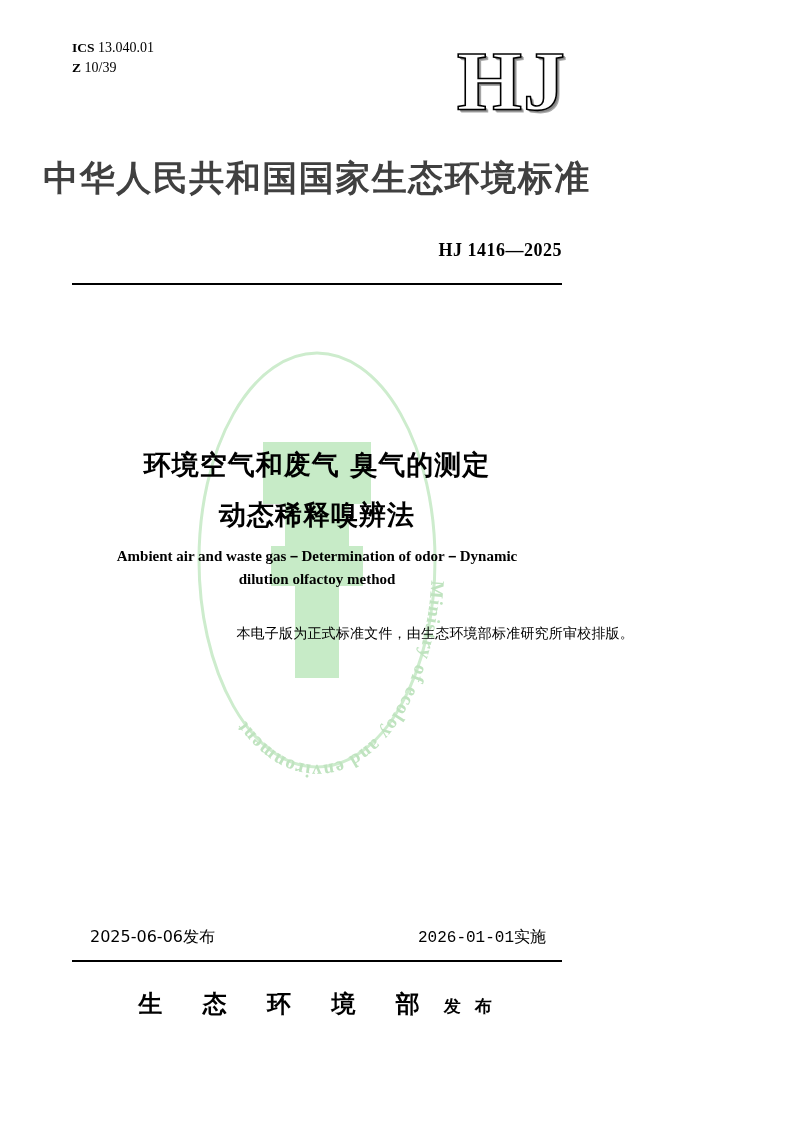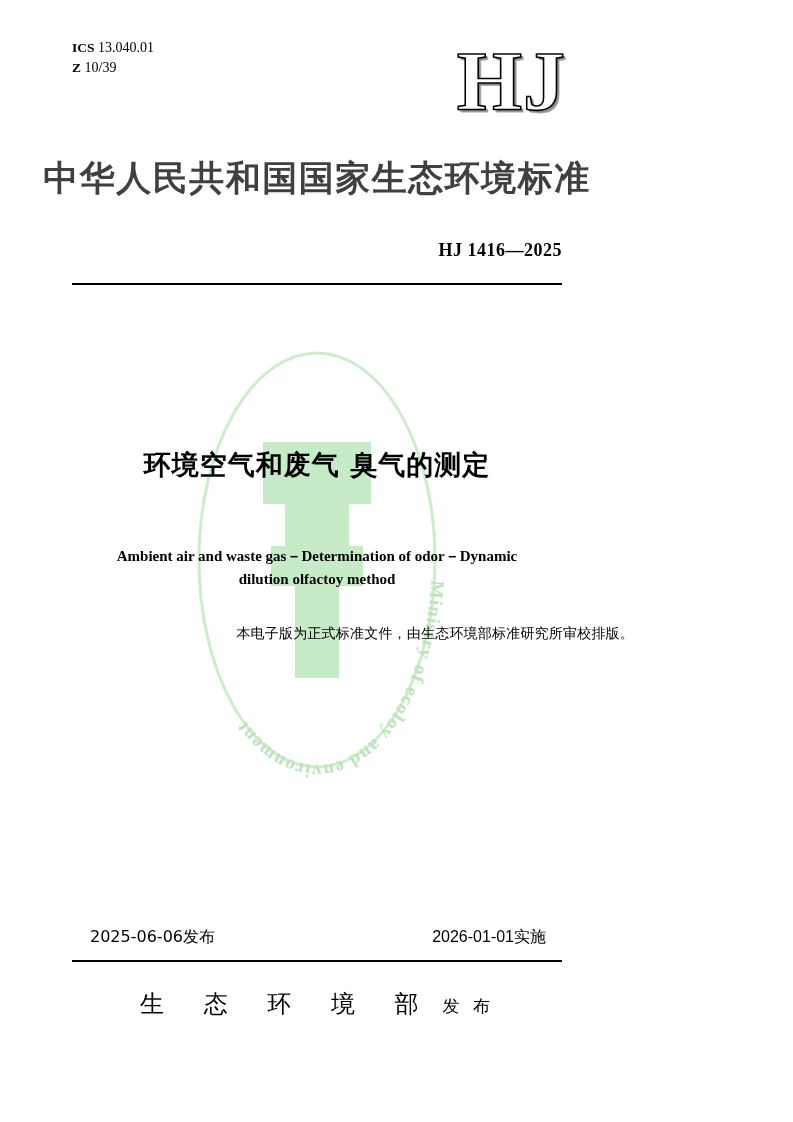--- a/index.html
+++ b/index.html
@@ -143,31 +143,31 @@
     position: absolute;
     left: 90px;
     top: 927px;
     font-family: "DejaVu Sans", sans-serif;
     font-size: 16px;
   }
   .date-effective {
     position: absolute;
     right: 88px;
     top: 927px;
-    font-family: Liberation Sans, sans-serif;
+    font-family: Liberation Mono, monospace;
     font-size: 16px;
   }
 
   .publisher {
     position: absolute;
     left: 0; right: 0;
     top: 988px;
     text-align: center;
     font-family: "DejaVu Sans", sans-serif;
-    font-weight: normal;
+    font-weight: bold;
     font-size: 24px;
   }
   .publisher .agency {
     letter-spacing: 16px;
   }
   .publisher .verb {
     font-size: 17px;
     letter-spacing: 4px;
     margin-left: 8px;
   }
@@ -214,20 +214,21 @@
         <rect x="168" y="236" width="28" height="40"></rect>
       </g>
       <text font-family="'Liberation Serif', serif" font-size="19" font-weight="bold" fill="#bfe3bf" letter-spacing="1">
         <textPath href="#wmarc2" startOffset="4%">Ministry of ecoloy and environment</textPath>
       </text>
     </svg>
   </div>
 
   <div class="doc-title">
     <span>环境空气和废气  臭气的测定</span>
+    <span class="l2">动态稀释嗅辨法</span>
   </div>
 
   <div class="doc-title-en">
     <div>Ambient air and waste gas－Determination of odor－Dynamic</div>
     <div>dilution olfactoy method</div>
   </div>
 
   <div class="note">本电子版为正式标准文件，由生态环境部标准研究所审校排版。</div>
 
   <div class="date-issue">2025-06-06发布</div>

